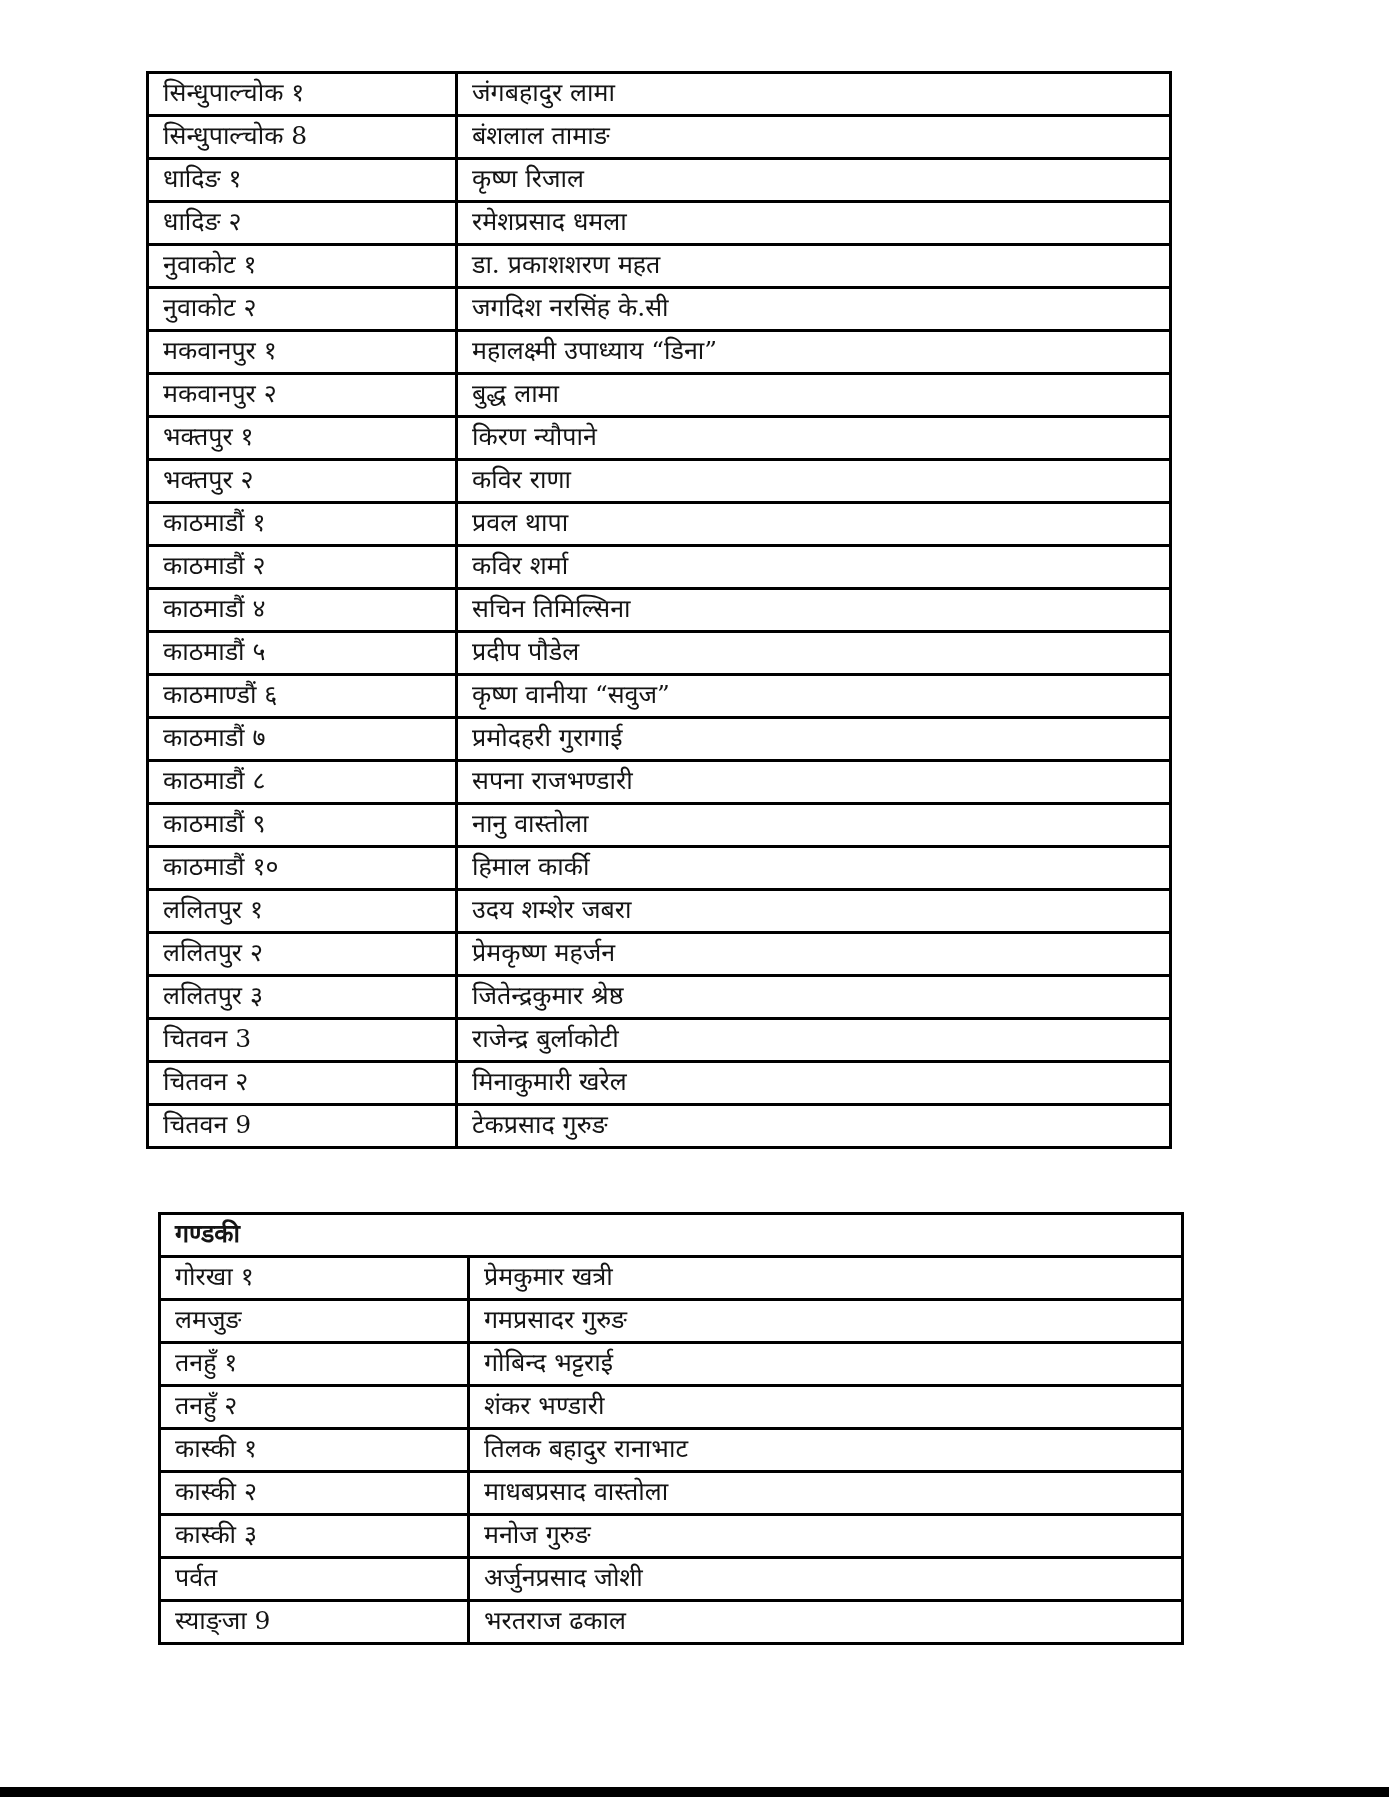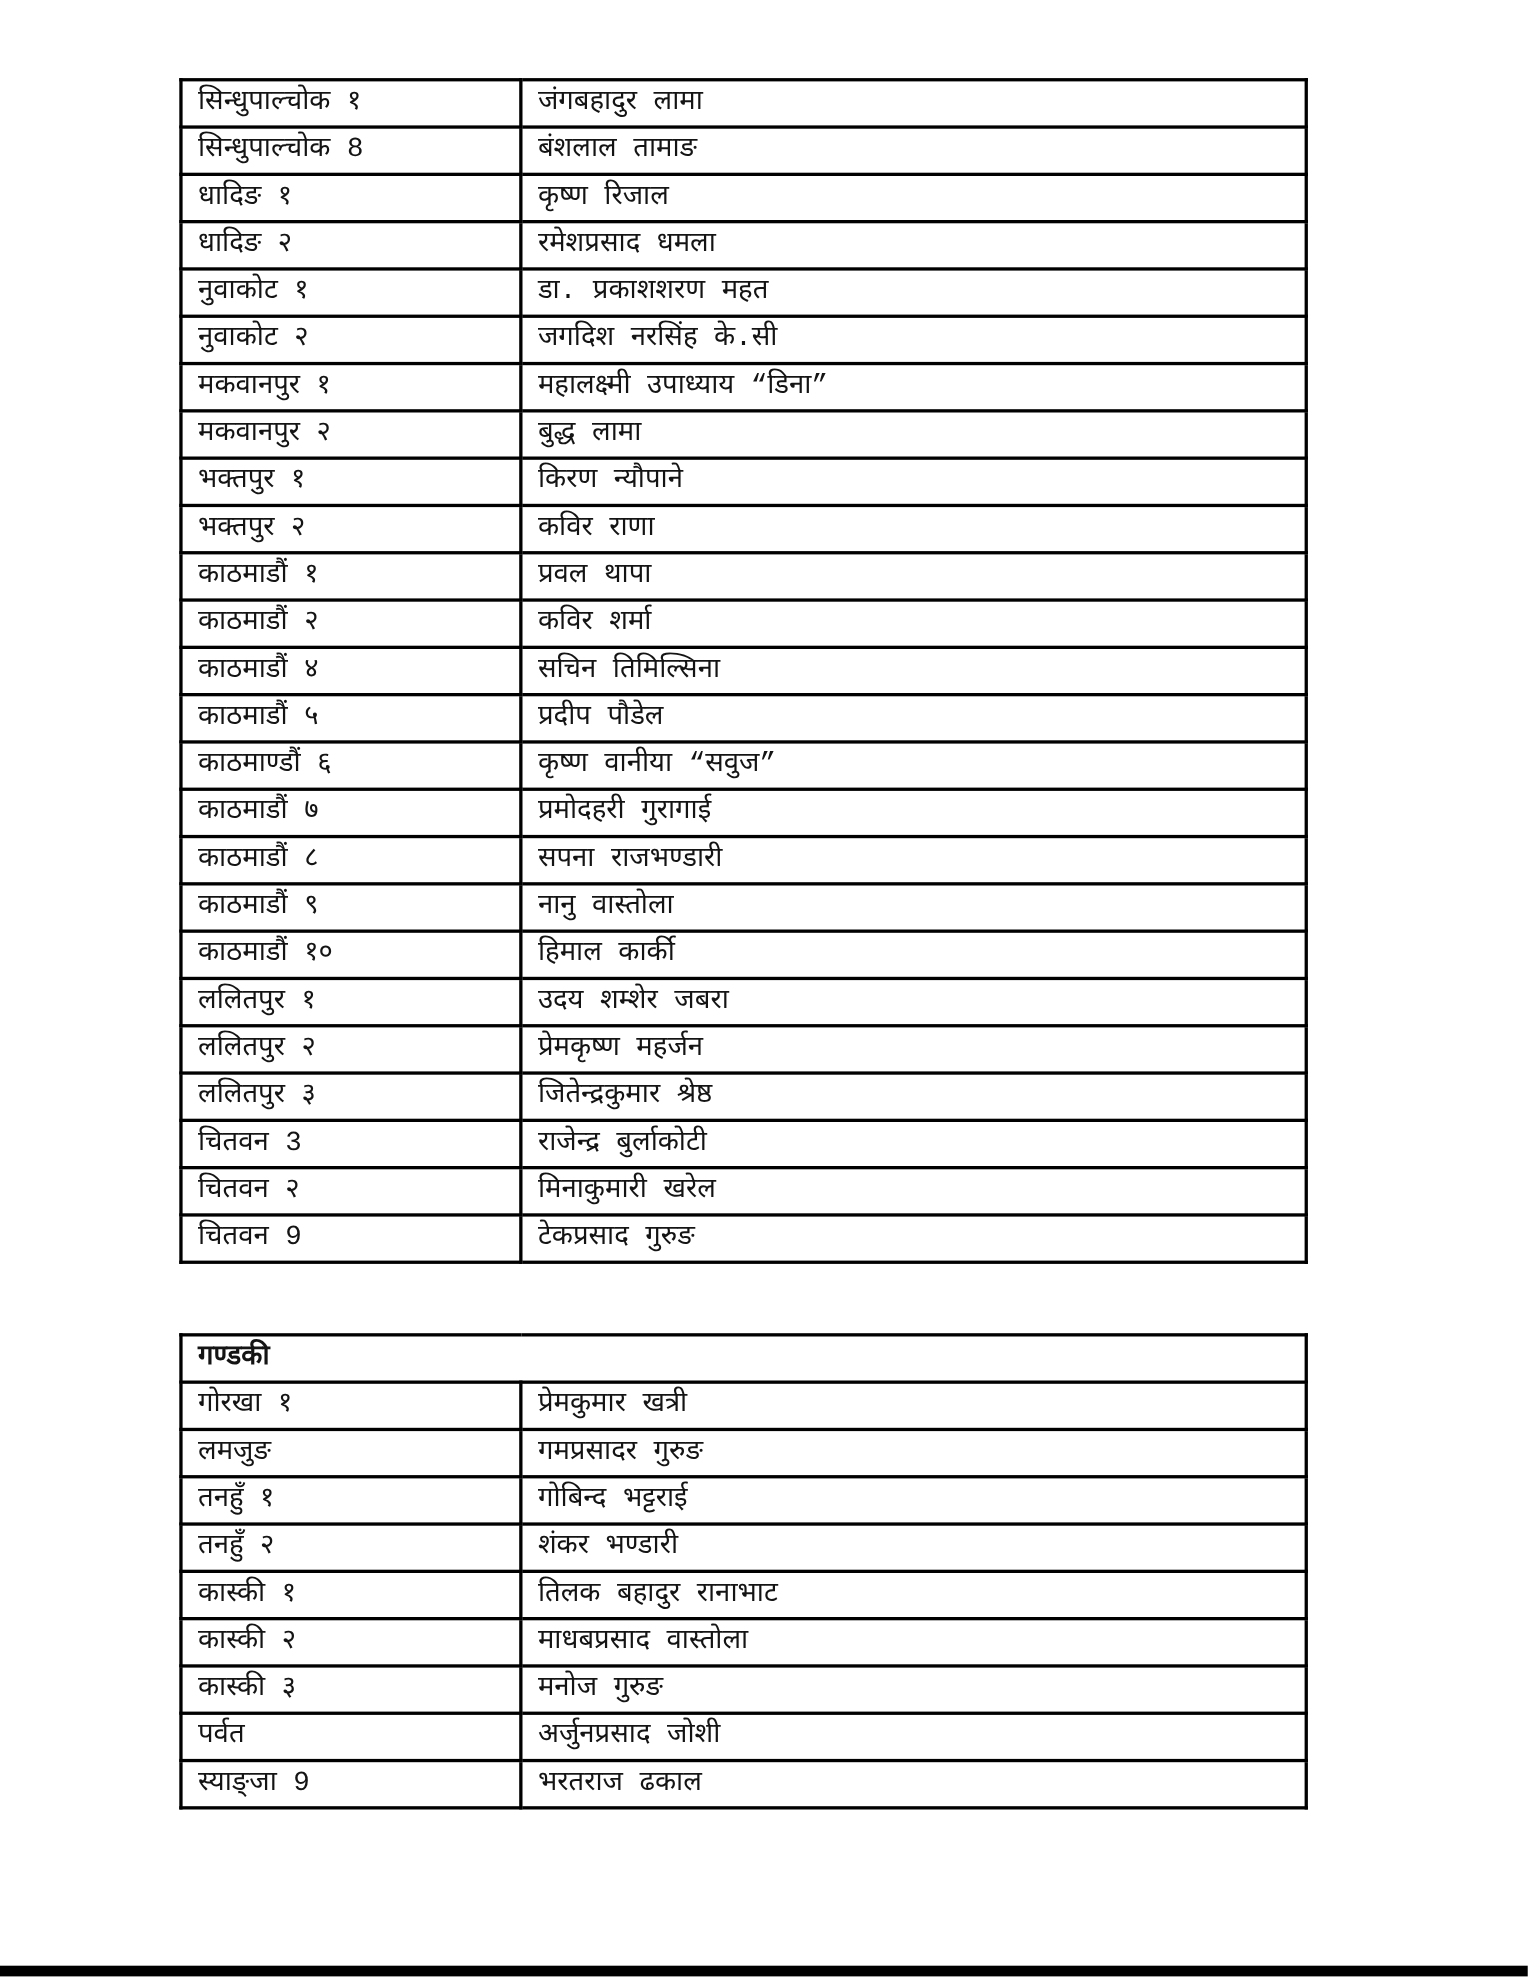--- a/index.html
+++ b/index.html
@@ -10,28 +10,27 @@
   .page {
     position: relative;
     width: 1389px;
     height: 1797px;
     background: #ffffff;
     overflow: hidden;
     font-family: "DejaVu Serif", "Liberation Serif", serif;
   }
   table.doc-table {
     position: absolute;
-    left: 163px;
+    left: 146px;
     width: 1023px;
     border-collapse: collapse;
     table-layout: fixed;
-    font-family: Liberation Mono, monospace;
   }
   #table-first { top: 71px; }
-  #table-second { top: 1212px; }
+  #table-second { top: 1212px; margin-left: 12px; }
   table.doc-table col.c1 { width: 309px; }
   table.doc-table col.c2 { width: 714px; }
   table.doc-table td {
     border: 3px solid #000000;
     height: 38px;
     font-size: 25px;
     line-height: 1.15;
     color: #141414;
     padding: 0 6px 2px 14px;
     vertical-align: middle;

